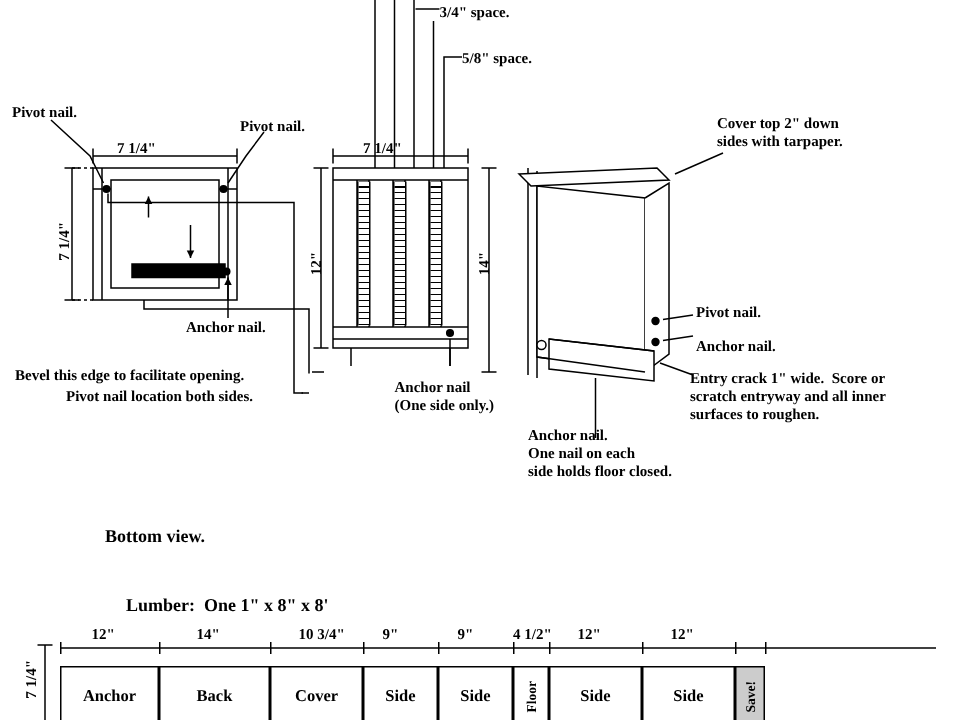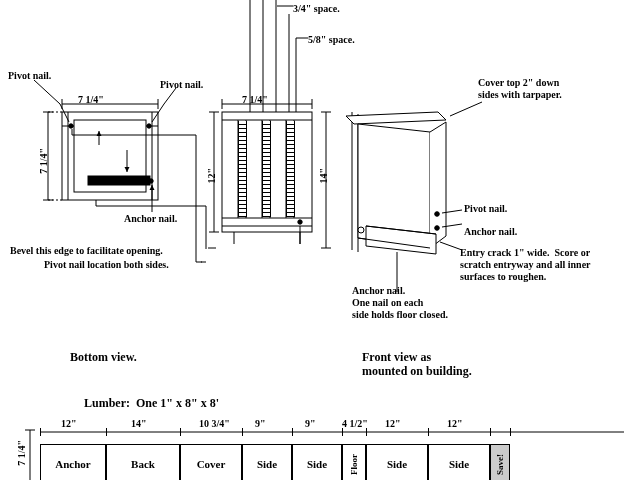--- a/index.html
+++ b/index.html
@@ -195,20 +195,22 @@
 
       <circle cx="300" cy="222" r="2.2" fill="#000"></circle>
       <path d="M300,244 L300,226"></path>
     </g>
   </svg>
 
   <div class="hatchcol" style="left:238px; top:121px; width:9px; height:96px;"></div>
   <div class="hatchcol" style="left:262px; top:121px; width:9px; height:96px;"></div>
   <div class="hatchcol" style="left:286px; top:121px; width:9px; height:96px;"></div>
 
+  <div class="lbl bold" style="left:263px; top:253px;">Anchor nail
+(One side only.)</div>
 
 
   <div class="lbl dim vert" style="left:318px; top:168px;">14"</div>
 
   <svg width="640" height="480">
     <g stroke="#000" stroke-width="1" fill="none">
 
       <path d="M352,112 L352,250"></path>
       <path d="M358,114 L358,252"></path>
 
@@ -246,22 +248,20 @@
 sides with tarpaper.</div>
   <div class="lbl bold" style="left:464px; top:203px;">Pivot nail.</div>
   <div class="lbl bold" style="left:464px; top:226px;">Anchor nail.</div>
   <div class="lbl bold" style="left:460px; top:247px;">Entry crack 1" wide.  Score or
 scratch entryway and all inner
 surfaces to roughen.</div>
   <div class="lbl bold" style="left:352px; top:285px;">Anchor nail.
 One nail on each
 side holds floor closed.</div>
 
-  <div class="lbl caption bold" style="left:362px; top:350px;">Front view as
-mounted on building.</div>
 
   <div class="lbl caption bold" style="left:84px; top:396px;">Lumber:  One 1" x 8" x 8'</div>
 
   <div class="lbl dim vert" style="left:16px; top:440px;">7 1/4"</div>
 
   <svg width="640" height="480">
     <g stroke="#000" stroke-width="1" fill="none">
 
       <path d="M30,430 L30,480"></path>
       <path d="M25,430 L35,430"></path>

